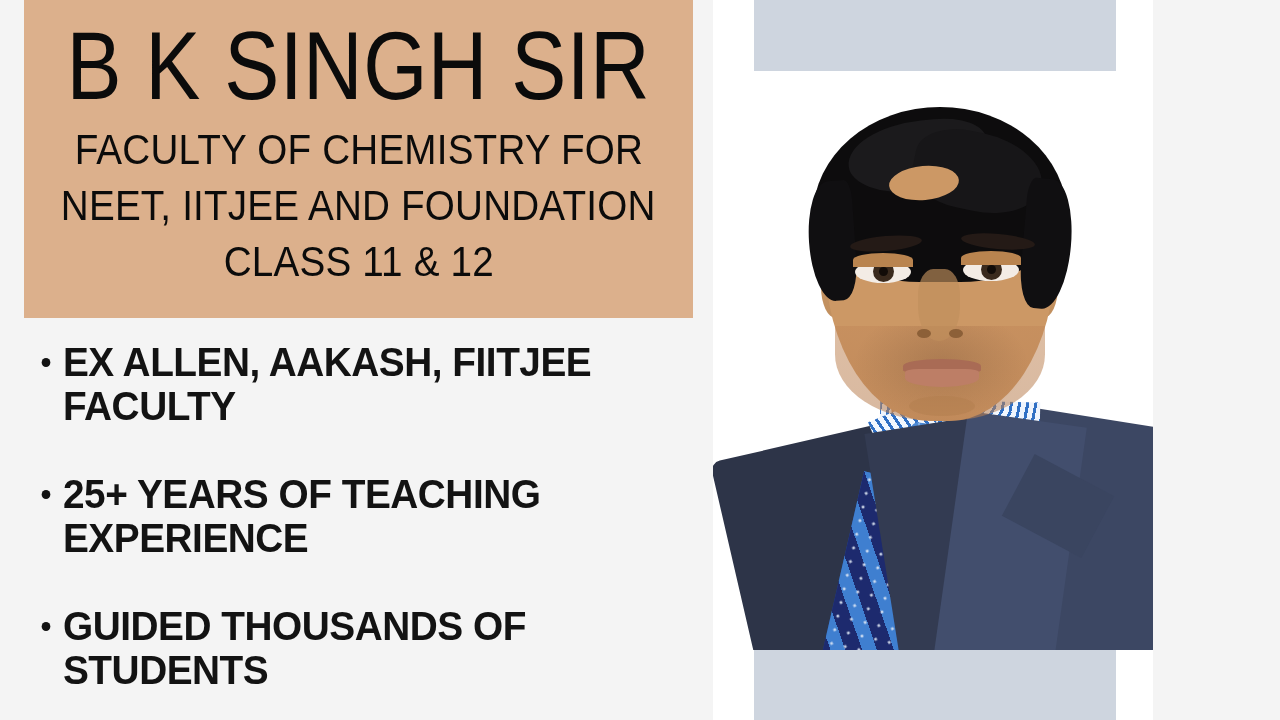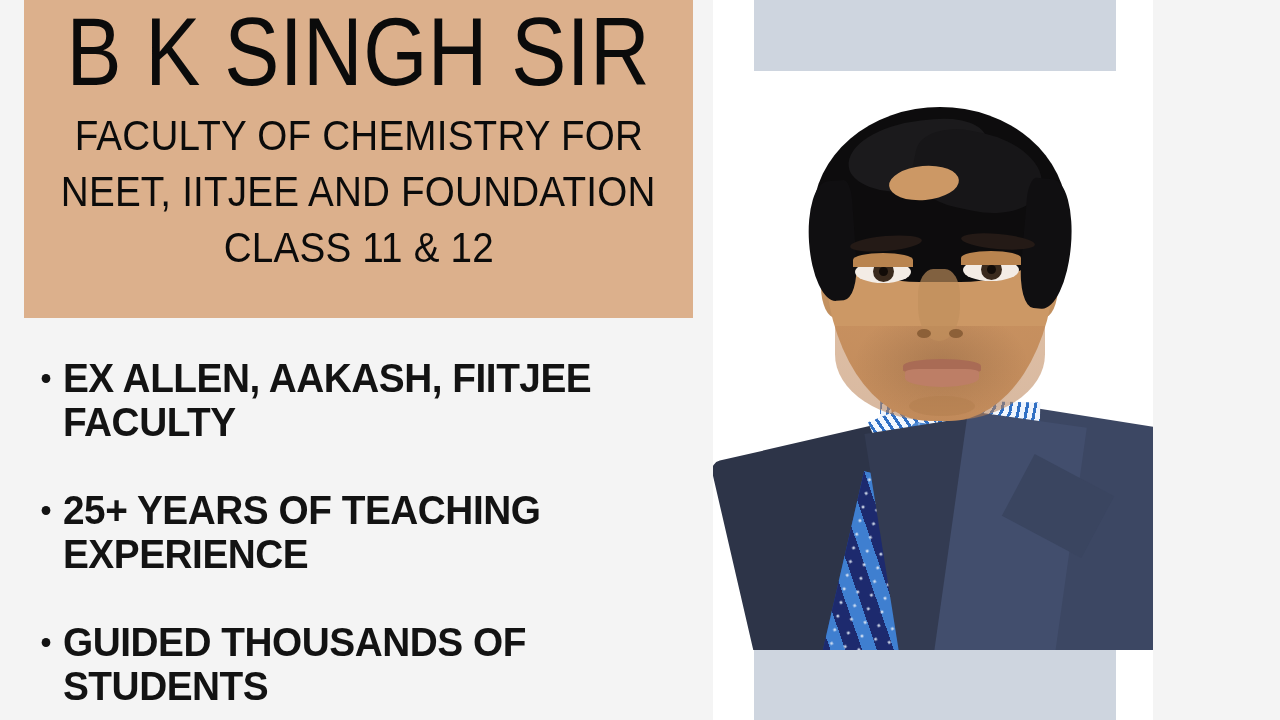--- a/index.html
+++ b/index.html
@@ -18,36 +18,36 @@
 
   
   .accent-top{position:absolute;left:754px;top:0;width:362px;height:71px;background:#ced5df;}
   .accent-bottom{position:absolute;left:754px;top:650px;width:362px;height:70px;background:#ced5df;}
 
   
   .title-block{
     position:absolute;left:24px;top:0;width:669px;height:318px;
     background:#dcb08c;
     display:flex;flex-direction:column;align-items:center;justify-content:flex-start;
-    box-sizing:border-box;
+    padding-top:14px;box-sizing:border-box;
   }
   .headline{
     font-size:96px;line-height:104px;font-weight:300;color:#0b0b0b;
     letter-spacing:0.5px;margin:0;white-space:nowrap;
     transform:scaleX(0.86);transform-origin:center center;
   }
   .subline{
     font-size:42px;line-height:56px;font-weight:400;color:#0b0b0b;
     text-align:center;margin:4px 0 0 0;letter-spacing:0.2px;
     transform:scaleX(0.92);transform-origin:center center;
   }
 
   
   .bullets{
-    position:absolute;left:30px;top:356px;width:680px;
+    position:absolute;left:30px;top:340px;width:680px;
     list-style:none;margin:0;padding:0;
   }
   .bullet-item{
     position:relative;padding-left:34px;margin-bottom:44px;
     font-size:40px;line-height:44px;font-weight:900;color:#131313;
     letter-spacing:-0.5px;
     transform:scaleX(0.97);transform-origin:left center;
   }
   .bullet-item:last-child{margin-bottom:0;}
   .bullet-dot{

